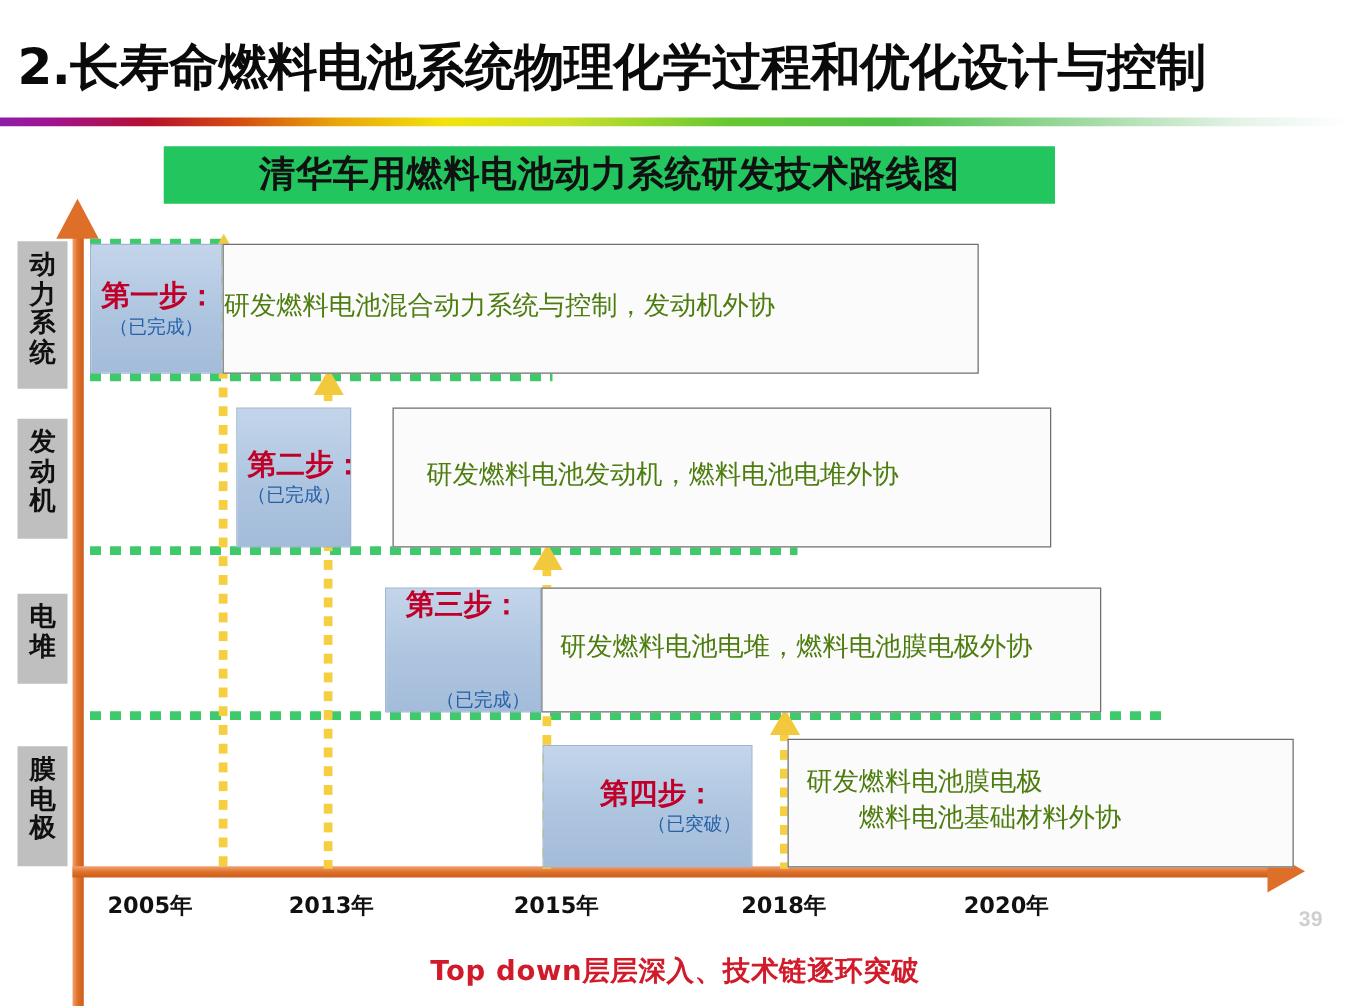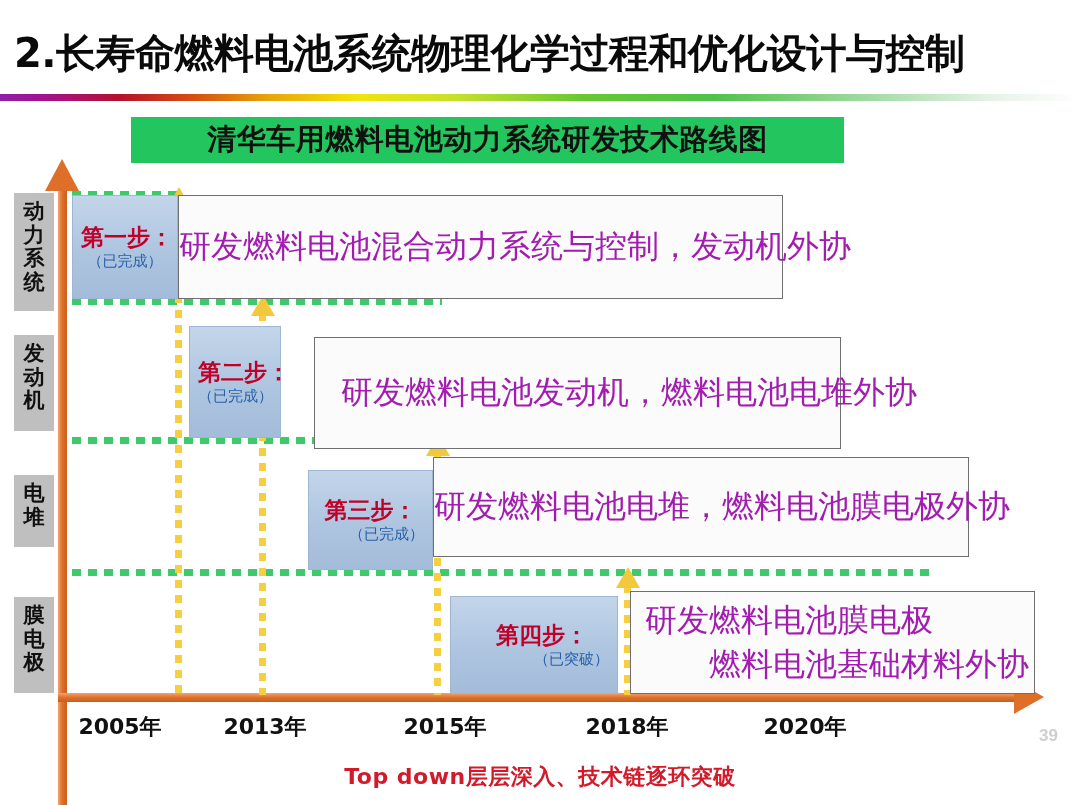--- a/index.html
+++ b/index.html
@@ -134,29 +134,29 @@
   
   .desc-box{
     position:absolute;
     background:#fbfbfb;
     border:1px solid #6f6f6f;
     box-sizing:border-box;
     display:flex;flex-direction:column;justify-content:center;
     z-index:2;
   }
   .desc-line{
-    color:#a21caf;font-size:32px;line-height:1.35;
-    font-family:Liberation Sans, sans-serif;
+    color:#4d7c0f;font-size:21px;line-height:1.35;
+    font-family:Liberation Mono, monospace;
     white-space:nowrap;
   }
 
   
   .xlabel{
     position:absolute;top:547px;
-    font-size:22px;font-weight:bold;color:#111111;
+    font-size:18px;font-weight:bold;color:#111111;
     font-family:"DejaVu Sans","Liberation Sans",sans-serif;
     white-space:nowrap;text-align:center;
     transform:translateX(-50%);
   }
 
   
   #footer-caption{
     position:absolute;left:0;top:762px;width:1080px;
     text-align:center;
     font-size:22px;font-weight:bold;color:#d11a2a;
@@ -229,33 +229,33 @@
     <div class="step-status">（已完成）</div>
   </div>
   <div class="desc-box" style="left:178px;top:30px;width:605px;height:104px;">
     <div class="desc-line">研发燃料电池混合动力系统与控制，发动机外协</div>
   </div>
 
   <div class="step-box" style="left:189px;top:161px;width:92px;height:112px;">
     <div class="step-name">第二步：</div>
     <div class="step-status">（已完成）</div>
   </div>
-  <div class="desc-box" style="left:314px;top:161px;width:527px;height:112px;padding-left:26px;margin-top:11px;">
+  <div class="desc-box" style="left:314px;top:161px;width:527px;height:112px;padding-left:26px;">
     <div class="desc-line">研发燃料电池发动机，燃料电池电堆外协</div>
   </div>
 
-  <div class="step-box" style="left:308px;top:305px;width:125px;height:100px;">
+  <div class="step-box" style="left:308px;top:305px;width:125px;height:100px;justify-content:space-between;">
     <div class="step-name">第三步：</div>
     <div class="step-status">（已完成）</div>
   </div>
-  <div class="desc-box" style="left:433px;top:292px;width:536px;height:100px;">
+  <div class="desc-box" style="left:433px;top:305px;width:448px;height:100px;padding-left:14px;">
     <div class="desc-line">研发燃料电池电堆，燃料电池膜电极外协</div>
   </div>
 
-  <div class="step-box" style="left:450px;top:431px;width:168px;height:98px;padding-left:24px;">
+  <div class="step-box" style="left:434px;top:431px;width:168px;height:98px;padding-left:24px;">
     <div class="step-name">第四步：</div>
     <div class="step-status">（已突破）</div>
   </div>
   <div class="desc-box" style="left:630px;top:426px;width:405px;height:103px;padding-left:14px;">
     <div class="desc-line">研发燃料电池膜电极</div>
     <div class="desc-line">　　燃料电池基础材料外协</div>
   </div>
 
   <div class="xlabel" style="left:120px;">2005年</div>
   <div class="xlabel" style="left:265px;">2013年</div>

